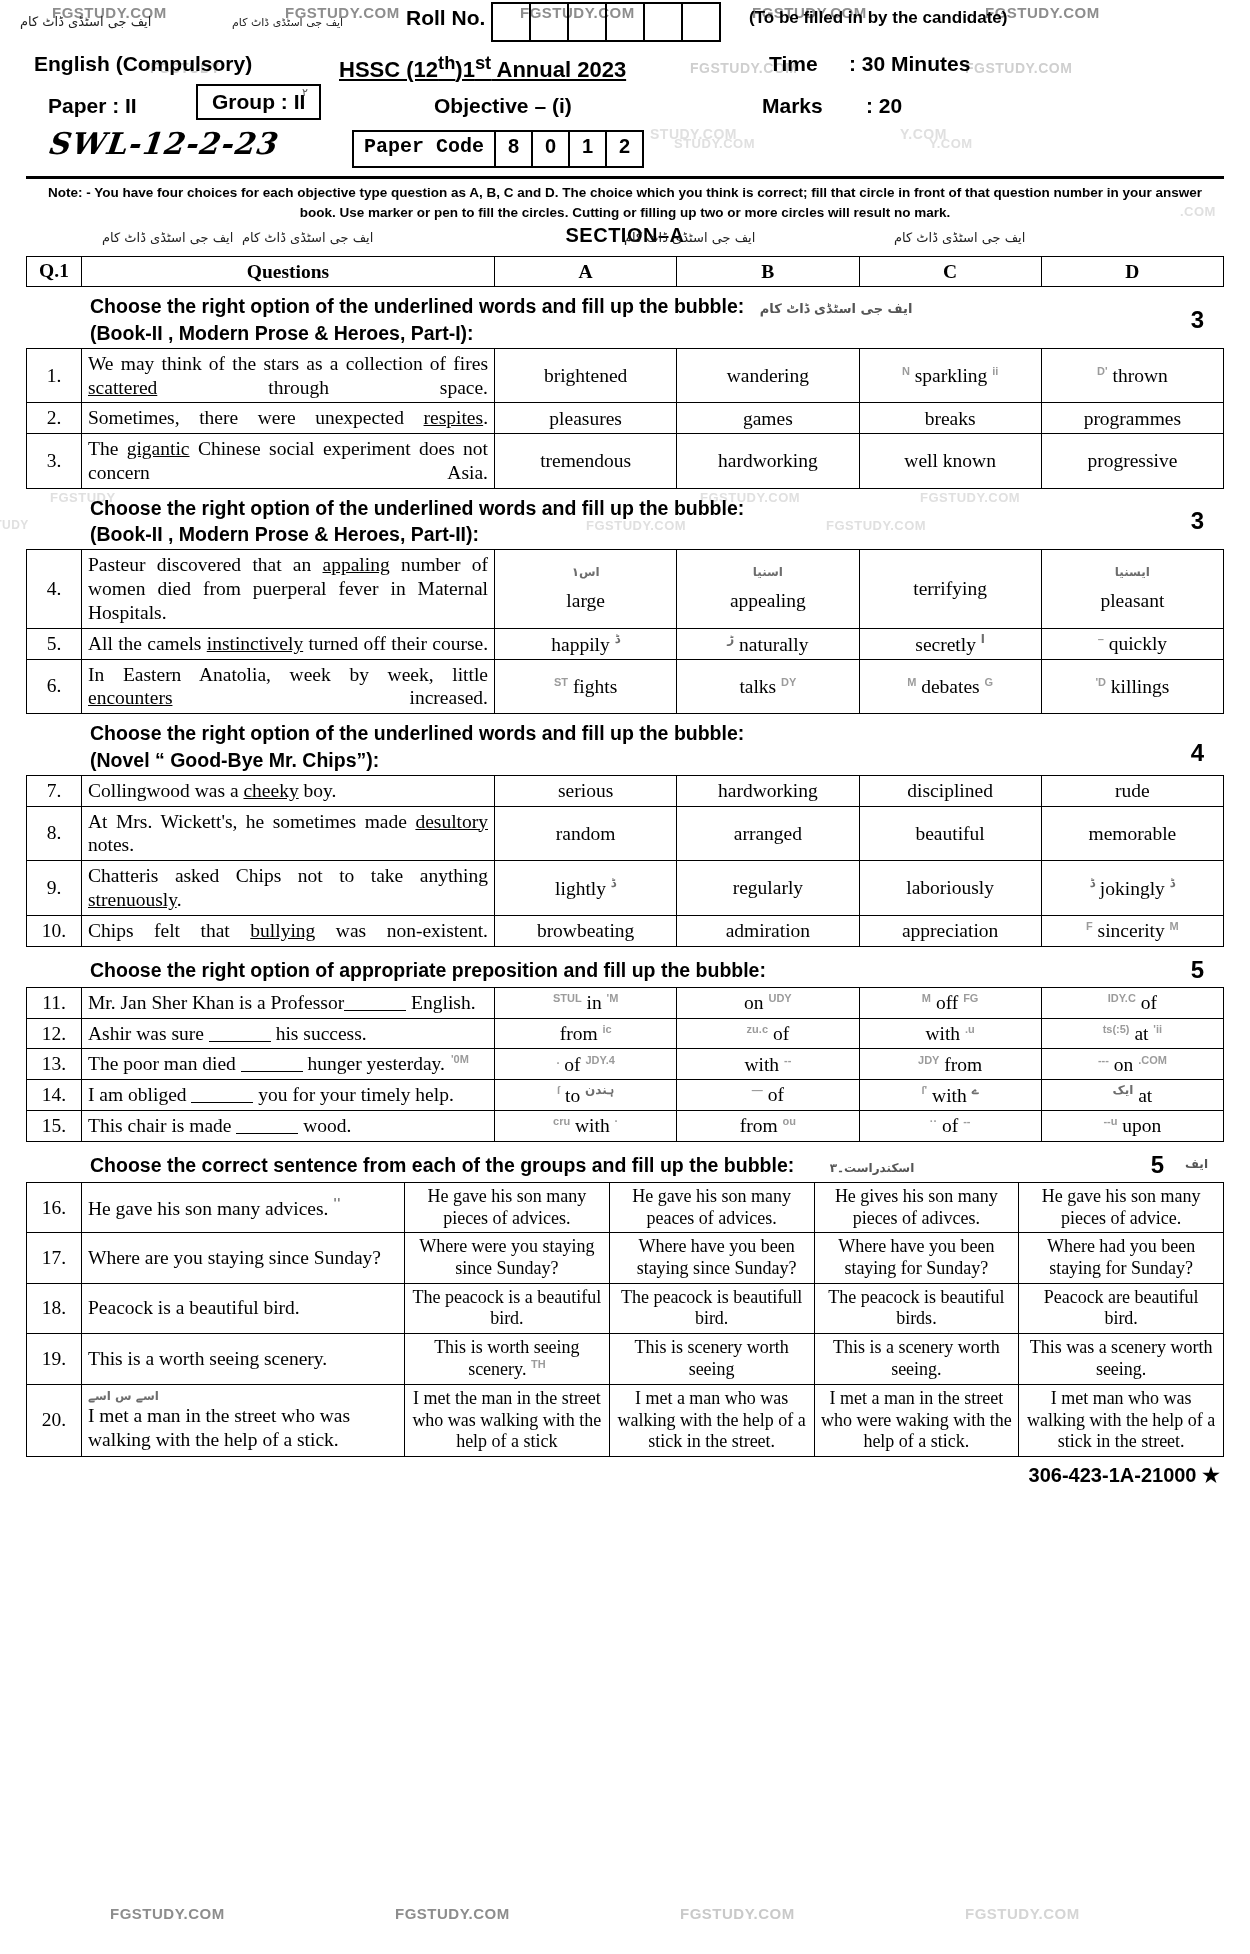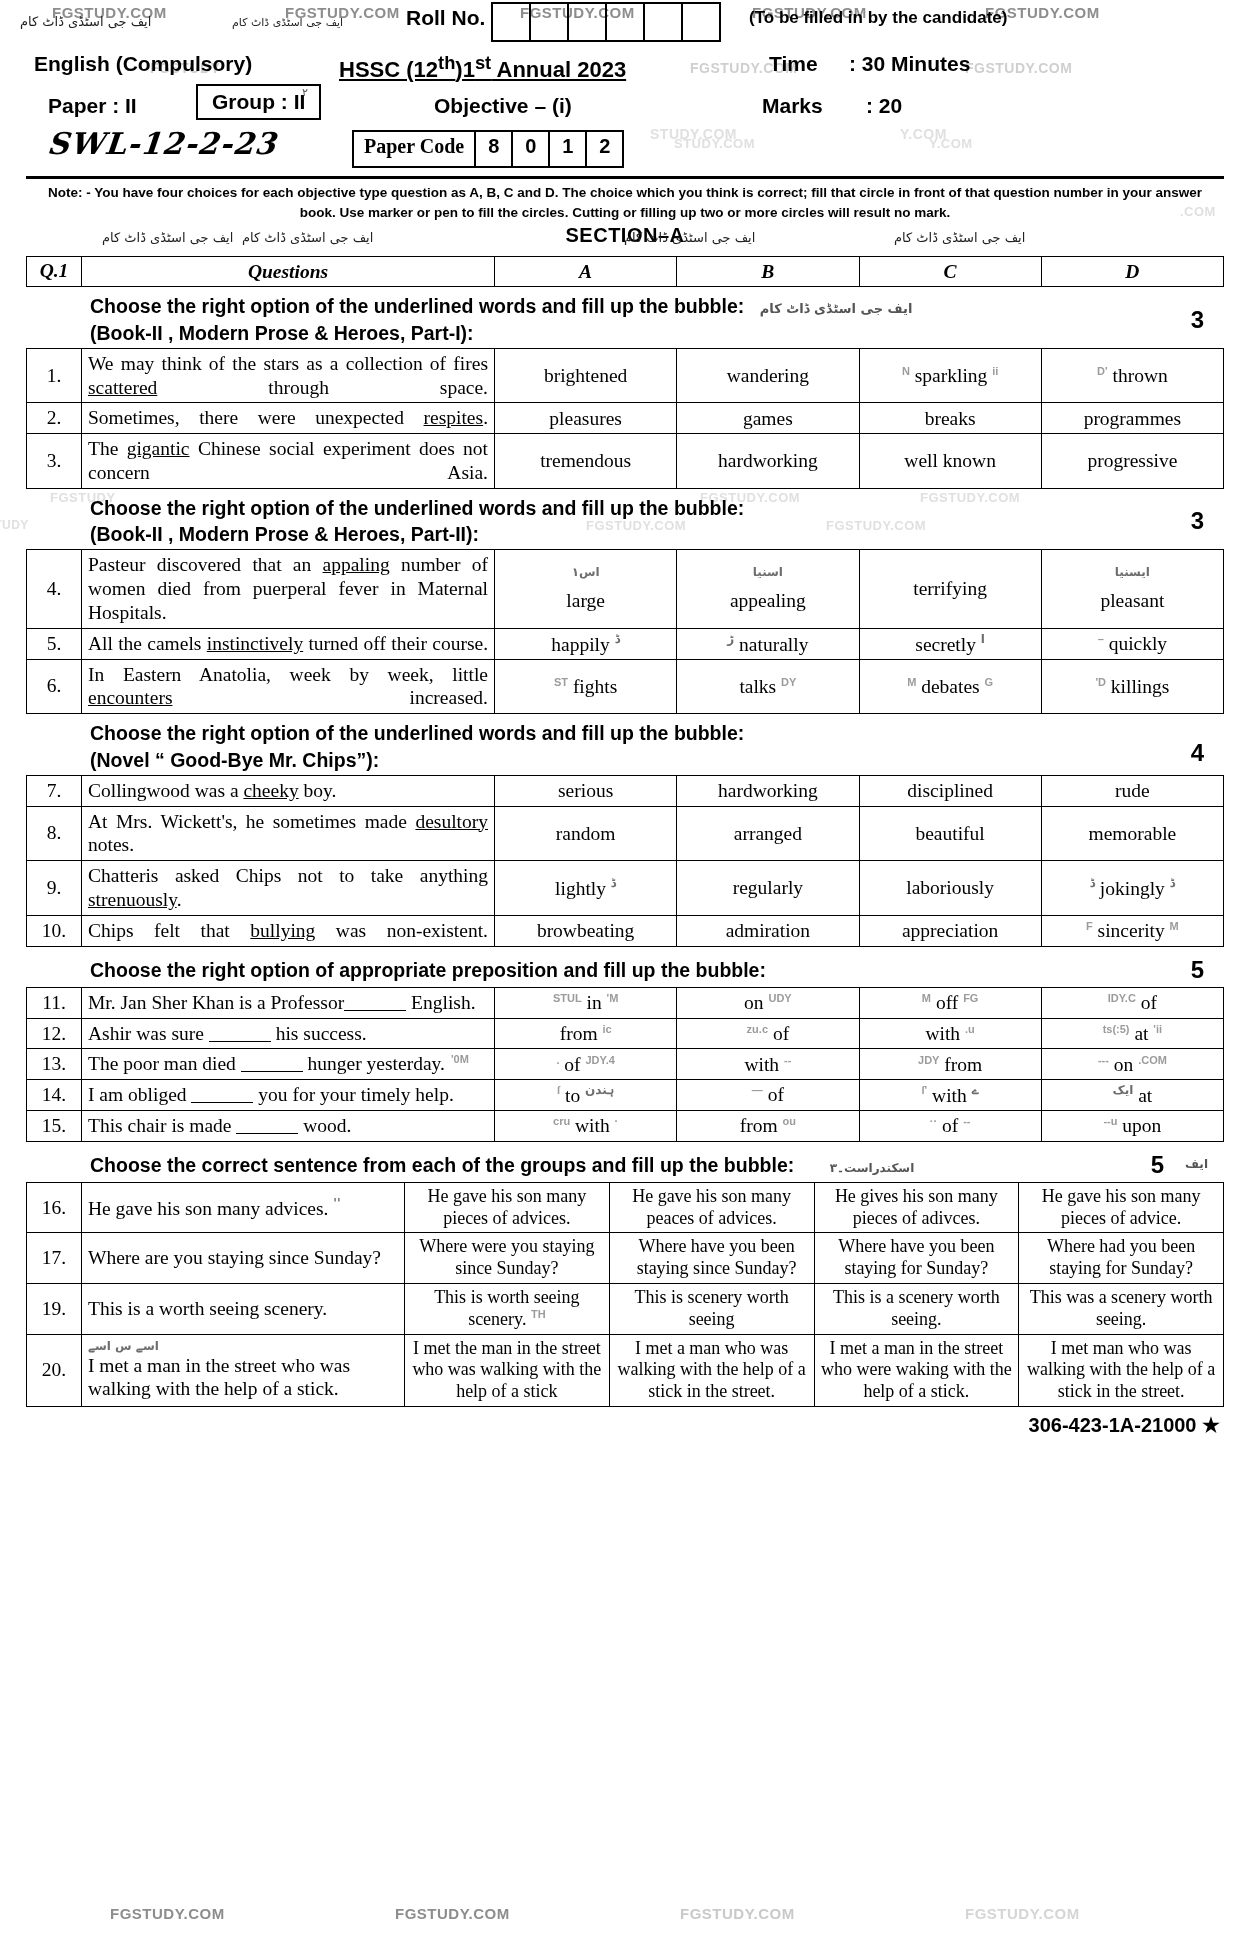--- a/index.html
+++ b/index.html
@@ -62,21 +62,21 @@
 
   .line4{position:relative;height:42px;}
   .handwrite{
     position:absolute;left:36px;top:-4px;
     font-family:"DejaVu Serif", serif;
     font-style:italic;font-size:30px;font-weight:bold;
     transform:skewX(-8deg);
     letter-spacing:1px;
   }
   .pcbox{position:absolute;left:338px;top:0px;display:flex;border:2px solid #000;height:34px;align-items:stretch;}
-  .pcbox .lbl{font-family:Liberation Serif, serif;font-weight:bold;font-size:20px;padding:3px 10px 0 10px;border-right:2px solid #000;}
+  .pcbox .lbl{font-family:Liberation Mono, monospace;font-weight:bold;font-size:20px;padding:3px 10px 0 10px;border-right:2px solid #000;}
   .pcbox .d{width:35px;border-right:2px solid #000;text-align:center;font-family:"Liberation Sans",sans-serif;font-weight:bold;font-size:20px;padding-top:3px;}
   .pcbox .d:last-child{border-right:none;}
 
   .rule{border-top:3px solid #000;margin:4px 12px 0 12px;}
 
   .note{
     font-family:"Liberation Sans",sans-serif;
     font-weight:bold;font-size:13.5px;
     text-align:center;line-height:1.5;
     padding:4px 30px 0 30px;
@@ -97,21 +97,21 @@
     padding:3px 6px;
     font-size:19.5px;
     font-family:"Liberation Serif", serif;
   }
   .cnum{width:42px;text-align:center;font-size:19px;}
   .cq{width:400px;text-align:justify;text-align-last:justify;line-height:1.22;}
   .cq.nojust{text-align:left;text-align-last:left;}
   .copt{width:auto;text-align:center;line-height:1.2;}
 
   .hdrrow td{
-    text-align:center;font-weight:bold;font-size:22px;padding:6px 0;font-style:italic;
+    text-align:center;font-weight:bold;font-size:22px;padding:6px 0;
   }
   .hdrrow td.cq{text-align:center;text-align-last:center;}
   .grouphead{
     position:relative;
     font-family:"Liberation Sans",sans-serif;
     font-weight:bold;font-size:19.5px;
     line-height:1.35;
     padding-left:64px;
   }
   .grouphead .marks{
@@ -423,20 +423,28 @@
     </tr>
     <tr>
       <td class="cnum">17.</td>
       <td class="cq nojust" style="width:310px;">Where are you staying since Sunday?</td>
       <td class="copt" style="font-size:18px;">Where were you staying since Sunday?</td>
       <td class="copt" style="font-size:18px;padding-left:16px;">Where have you been staying since Sunday?</td>
       <td class="copt" style="font-size:18px;">Where have you been staying for Sunday?</td>
       <td class="copt" style="font-size:18px;">Where had you been staying for Sunday?</td>
     </tr>
     <tr>
+      <td class="cnum">18.</td>
+      <td class="cq nojust" style="width:310px;">Peacock is a beautiful bird.</td>
+      <td class="copt" style="font-size:18px;">The peacock is a beautiful bird.</td>
+      <td class="copt" style="font-size:18px;">The peacock is beautifull bird.</td>
+      <td class="copt" style="font-size:18px;">The peacock is beautiful birds.</td>
+      <td class="copt" style="font-size:18px;">Peacock are beautiful bird.</td>
+    </tr>
+    <tr>
       <td class="cnum">19.</td>
       <td class="cq nojust" style="width:310px;">This is a worth seeing scenery.</td>
       <td class="copt" style="font-size:18px;"><span>This is worth seeing scenery.</span> <span class="noise">TH</span></td>
       <td class="copt" style="font-size:18px;">This is scenery worth seeing</td>
       <td class="copt" style="font-size:18px;">This is a scenery worth seeing.</td>
       <td class="copt" style="font-size:18px;">This was a scenery worth seeing.</td>
     </tr>
     <tr>
       <td class="cnum">20.</td>
       <td class="cq nojust" style="width:310px;"><span class="noise u" style="display:block;">اسے س اسے</span><span>I met a man in the street who was walking with the help of a stick.</span></td>

